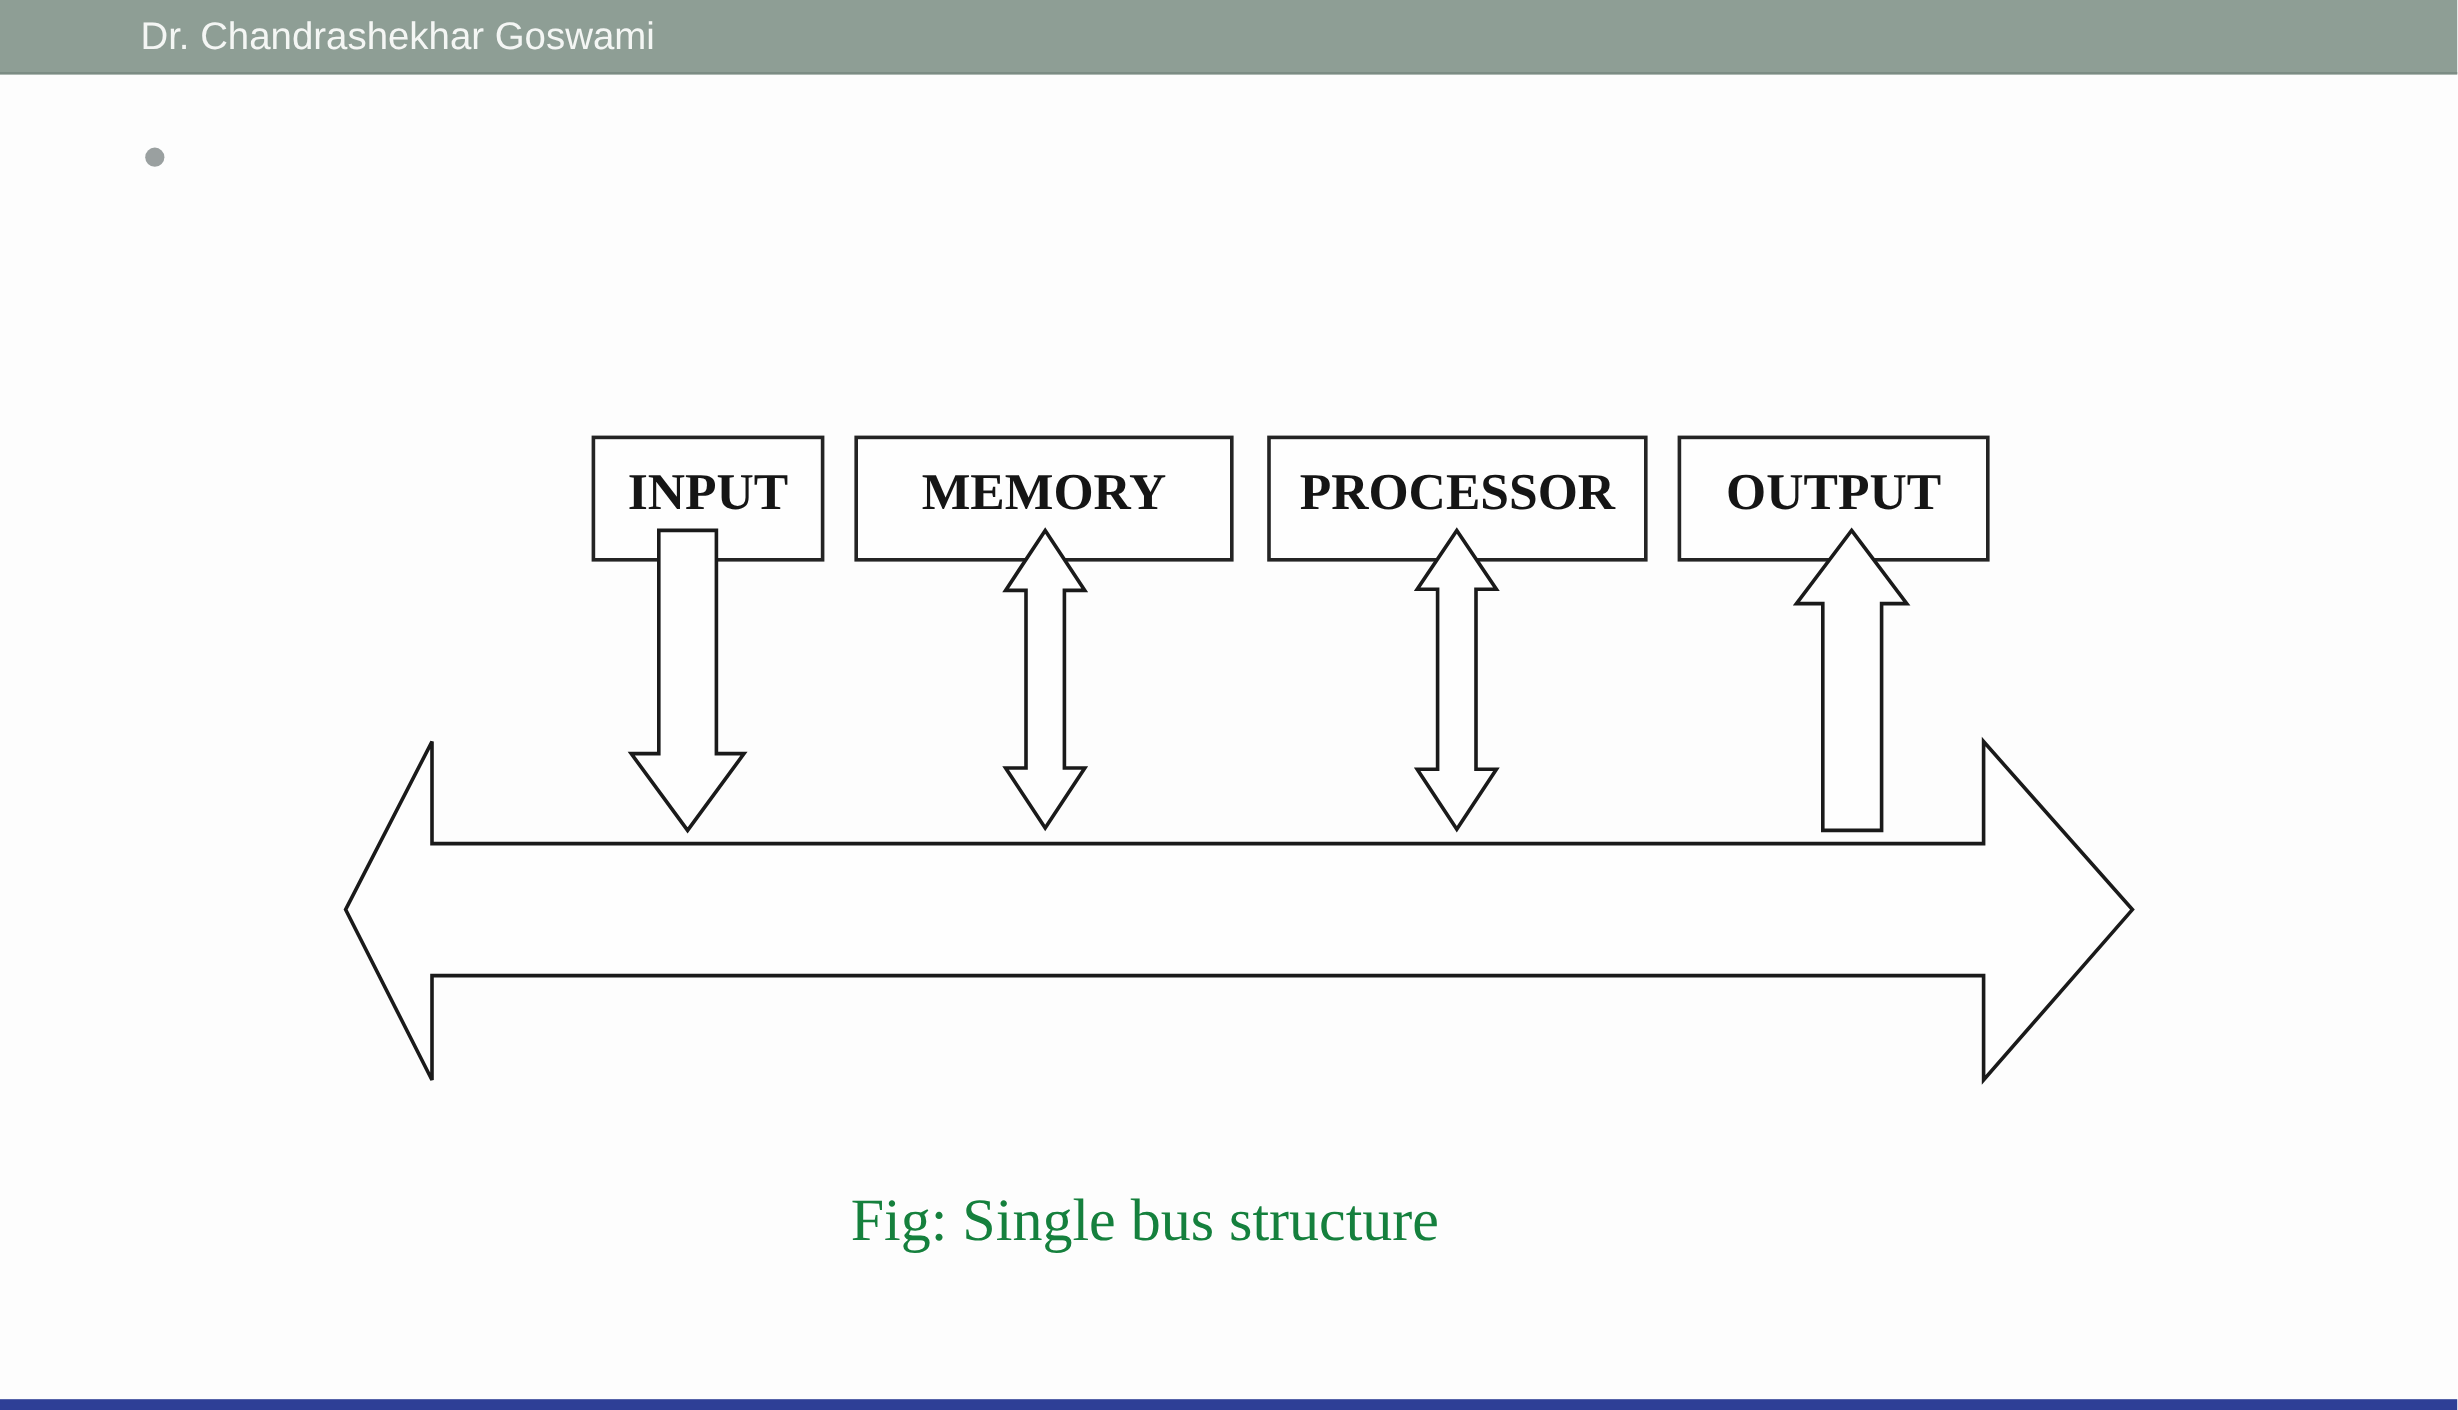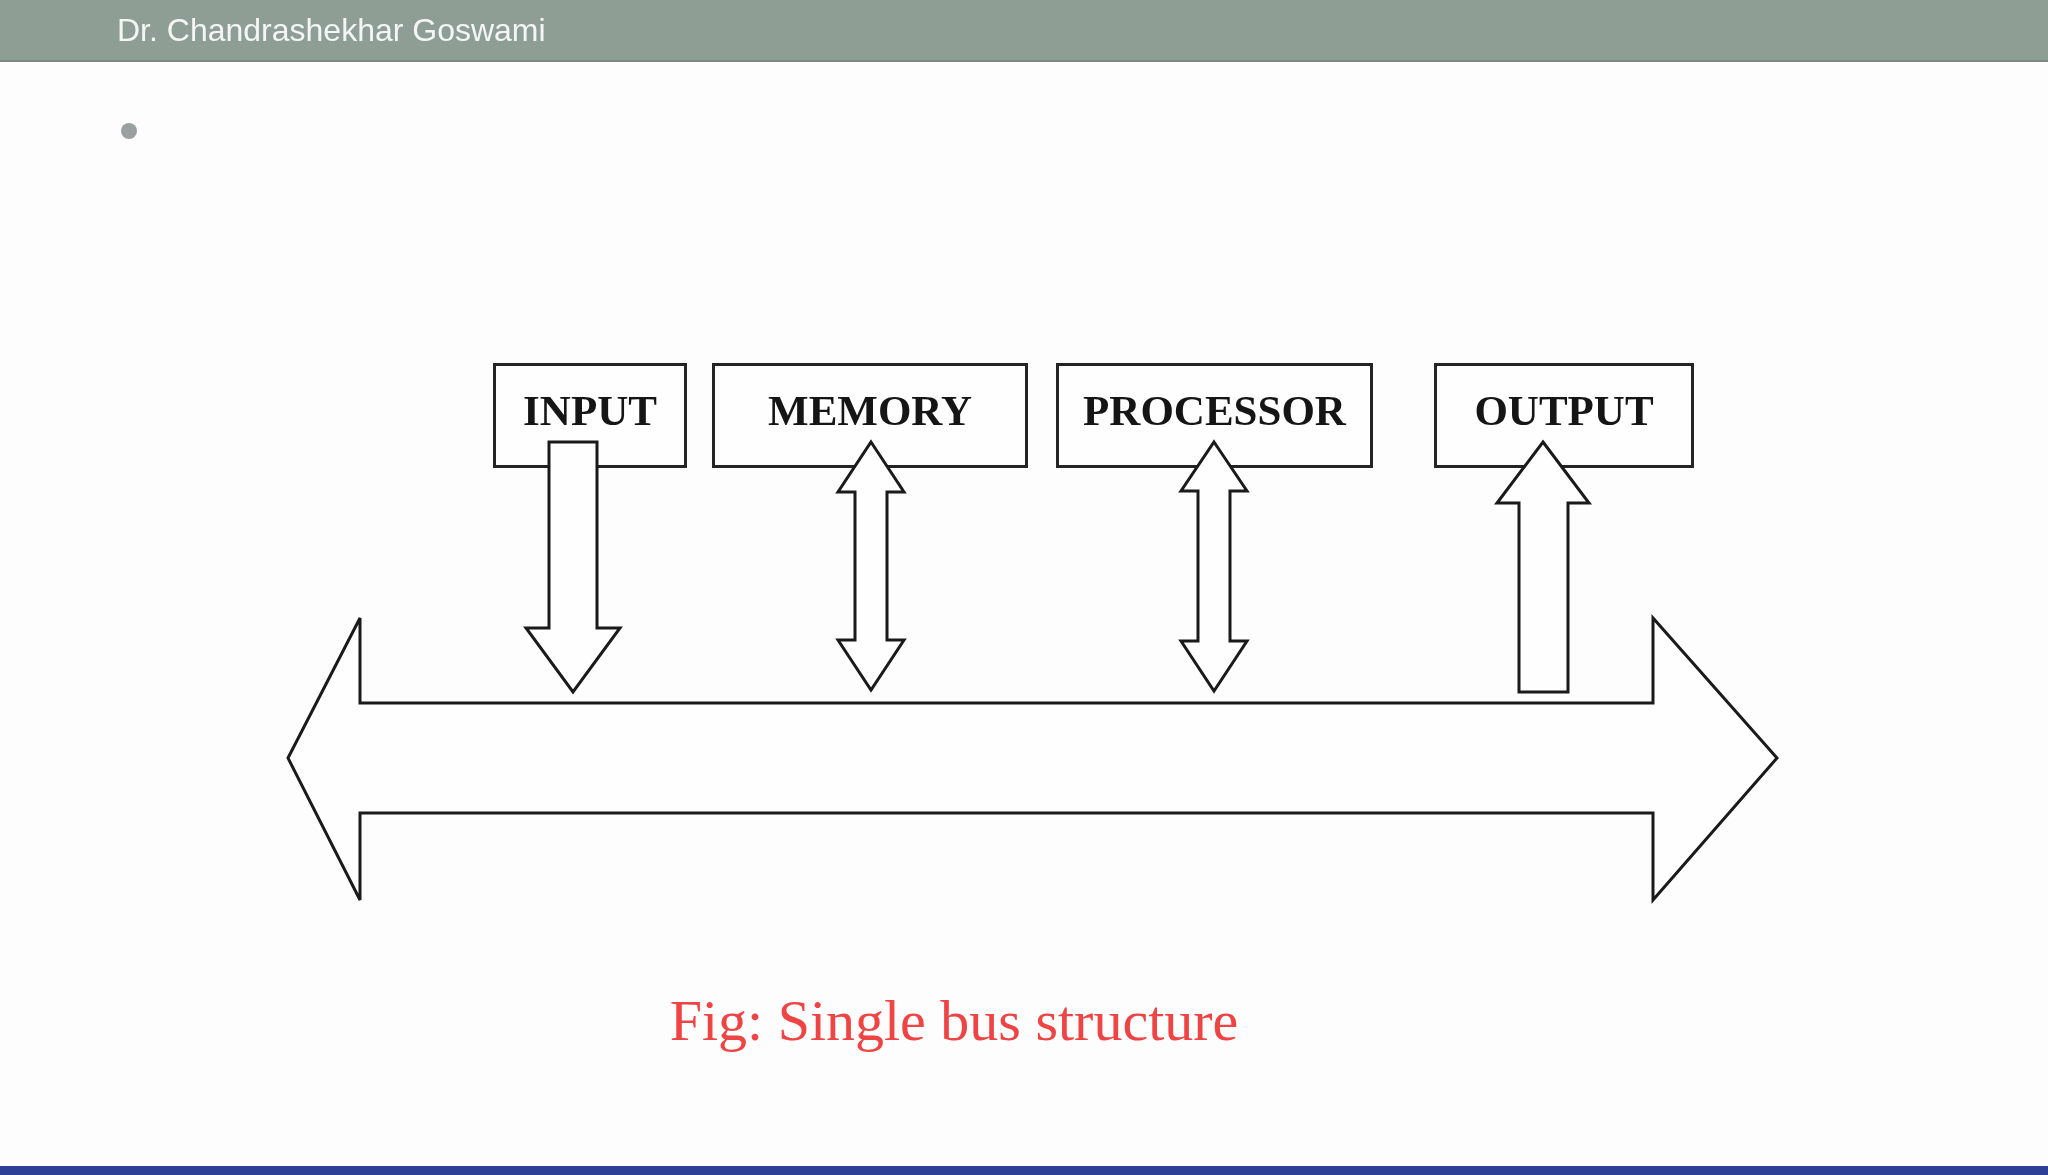--- a/index.html
+++ b/index.html
@@ -39,28 +39,28 @@
     display:flex;align-items:center;justify-content:center;
     padding-bottom:10px;
     margin-top:32px;
   }
   .dbox span{
     font-weight:bold;font-size:43px;color:#151515;white-space:nowrap;
   }
   #box-input{left:493px;width:194px;}
   #box-memory{left:712px;width:316px;}
   #box-processor{left:1056px;width:317px;}
-  #box-output{left:1434px;width:260px;}
+  #box-output{left:1398px;width:260px;}
   
   .arrow-layer{position:absolute;left:0;top:0;}
   .arrow-layer polygon{fill:#fefefe;stroke:#1a1a1a;stroke-width:3;stroke-linejoin:miter;}
   
   .caption{
     position:absolute;left:554px;top:987px;width:800px;
-    text-align:center;font-size:58px;color:#ef4444;white-space:nowrap;
+    text-align:center;font-size:50px;color:#15803d;white-space:nowrap;
   }
   
   .bottom-strip{
     position:absolute;left:0;top:1166px;width:2048px;height:9px;
     background:#2e3f96;
   }
 </style>
 </head>
 <body>
 

